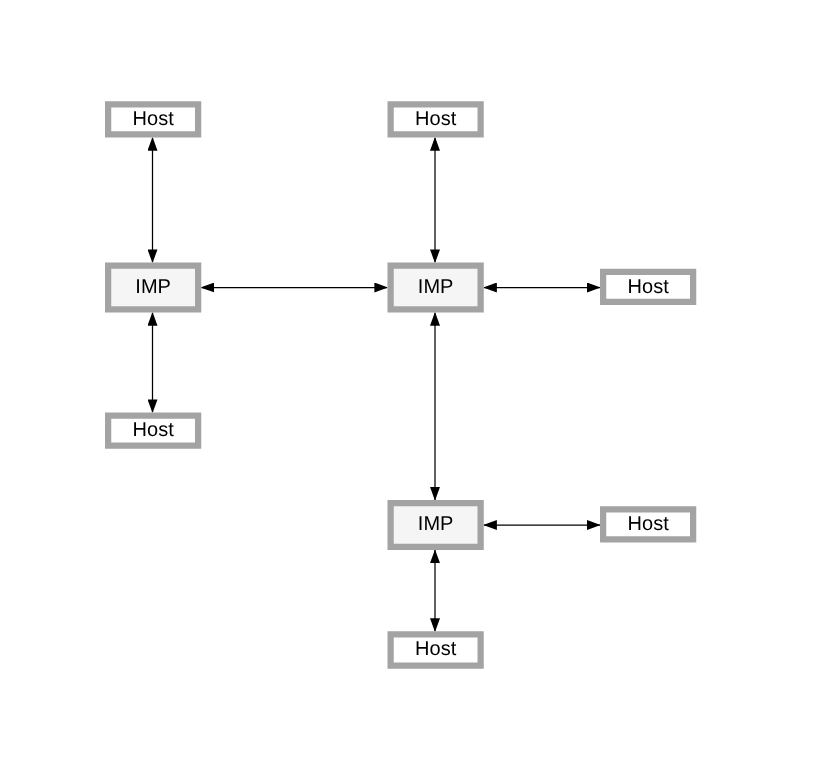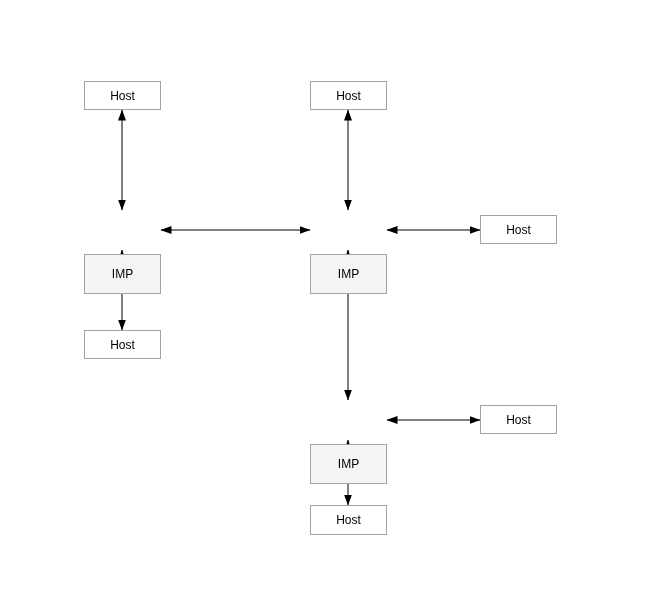--- a/index.html
+++ b/index.html
@@ -18,30 +18,30 @@
   .edge-layer {
     position: absolute;
     left: 0;
     top: 0;
     width: 660px;
     height: 610px;
   }
   .node {
     position: absolute;
     box-sizing: border-box;
-    border: 1px solid #a3a3a3;
+    border: 5px solid #a3a3a3;
     display: flex;
     align-items: center;
     justify-content: center;
-    font-size: 12px;
+    font-size: 16px;
     color: #000000;
     white-space: nowrap;
   }
   .node.host { background: #ffffff; }
-  .node.imp  { background: #f5f5f5; margin-top: 44px; }
+  .node.imp  { background: #f5f5f5; }
 </style>
 </head>
 <body>
 
 <div class="canvas">
   <svg class="edge-layer" width="660" height="610" viewBox="0 0 660 610" xmlns="http://www.w3.org/2000/svg">
     <defs>
       <marker id="arrowhead" markerUnits="userSpaceOnUse" markerWidth="11" markerHeight="8" refX="10.5" refY="4" orient="auto-start-reverse">
         <path d="M0,0 L11,4 L0,8 Z" fill="#000000"></path>
       </marker>

